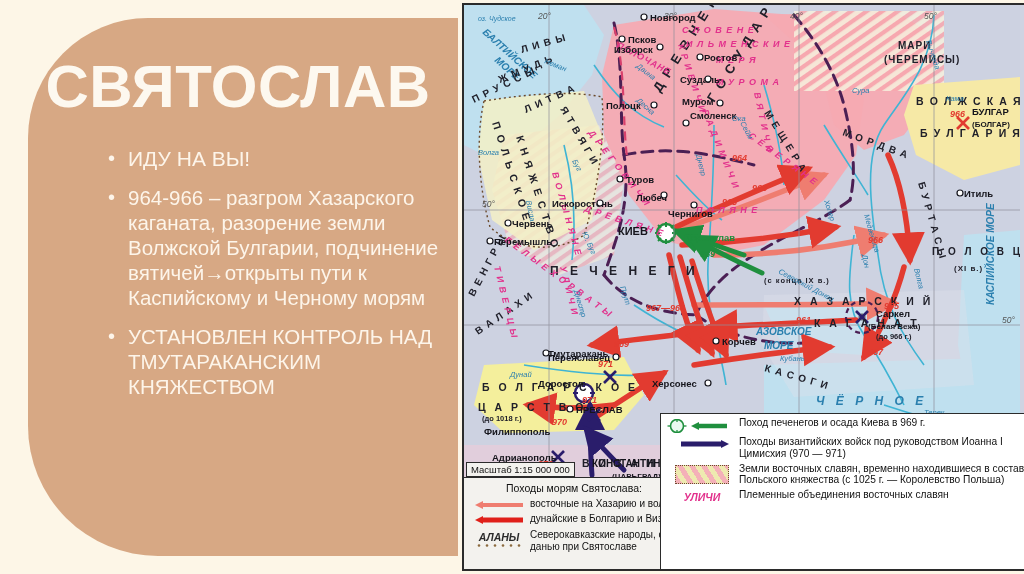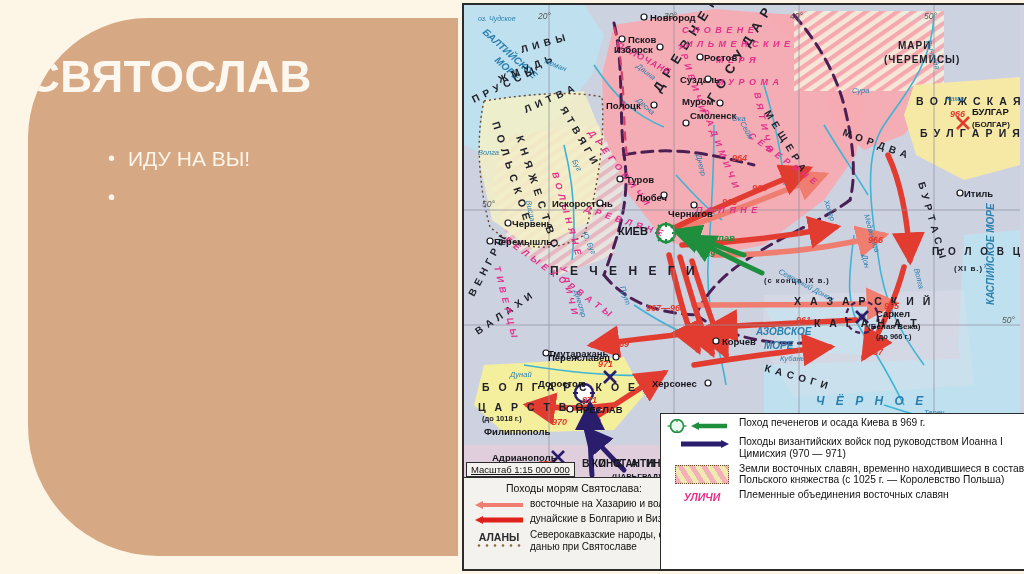--- a/index.html
+++ b/index.html
@@ -16,23 +16,23 @@
   .panel{
     position:absolute;left:28px;top:18px;width:430px;height:538px;
     background:#d7a884;
     border-top-left-radius:120px;
     border-bottom-left-radius:130px;
     border-top-right-radius:0;border-bottom-right-radius:0;
     overflow:hidden;
   }
   .title{
     position:absolute;left:0;right:10px;top:34px;
-    text-align:left;
+    text-align:center;
     color:#fdf8ef;
-    font-size:44px;font-weight:bold;letter-spacing:.5px;
+    font-size:60px;font-weight:bold;letter-spacing:.5px;
     font-family:"Liberation Sans", sans-serif;
     white-space:nowrap;
   }
   .bullets{
     position:absolute;left:78px;right:12px;top:128px;
   }
   .bullet{
     position:relative;
     color:#fdf5ea;
     font-size:20.5px;
@@ -74,46 +74,47 @@
   .leg-row{display:flex;align-items:flex-start;margin-bottom:3px;}
   .leg-sym{width:62px;flex:0 0 62px;display:flex;align-items:center;justify-content:center;padding-top:2px;}
   .leg-txt{font-size:10px;line-height:11.5px;color:#111;font-family:"Liberation Sans", sans-serif;}
   .legend-right .leg-sym{width:74px;flex:0 0 74px;}
   .legend-right .leg-txt{font-size:10.2px;line-height:11.8px;}
   .scalebar{
     position:absolute;left:2px;bottom:92px;
     background:#f3f2ee;border:1.3px solid #2b2b2b;
     font-size:9.5px;padding:1px 4px;color:#111;
     font-family:"Liberation Sans", sans-serif;
-    text-decoration:underline;
   }
   .tribe{font-style:italic;font-weight:bold;color:#e2318c;font-size:10.5px;}
-  .othertribe{font-weight:bold;color:#2b2b2b;font-size:10.5px;}
+  .othertribe{font-style:italic;font-weight:bold;color:#2b2b2b;font-size:10.5px;}
 </style>
 </head>
 <body>
 
 <div class="slide">
 
   <div class="panel">
     <div class="title">СВЯТОСЛАВ</div>
 
     <div class="bullets">
 
       <div class="bullet" style="font-size:21px;">
         <span class="dot">•</span>
         <span>ИДУ НА ВЫ!</span>
       </div>
 
       <div class="bullet">
         <span class="dot">•</span>
+        <span>964-966 – разгром Хазарского каганата, разорение земли Волжской Булгарии, подчинение вятичей→открыты пути к Каспийскому и Черному морям</span>
       </div>
 
       <div class="bullet">
         <span class="dot">•</span>
+        <span>УСТАНОВЛЕН КОНТРОЛЬ НАД ТМУТАРАКАНСКИМ КНЯЖЕСТВОМ</span>
       </div>
 
     </div>
   </div>
 
   <div class="map">
     <div class="mapcanvas">
 
       <svg class="mapsvg" width="556" height="564" viewBox="0 0 556 564">
         <defs>

